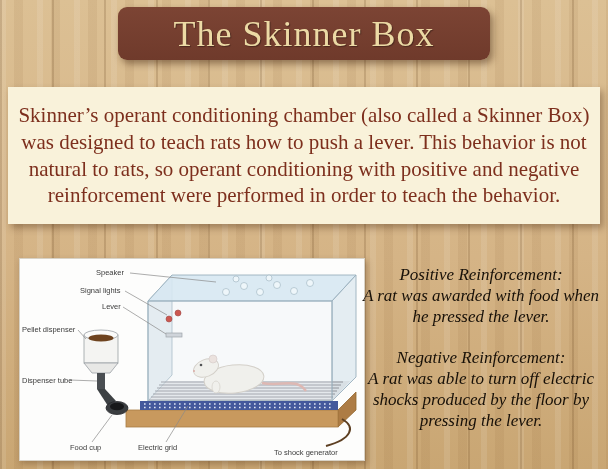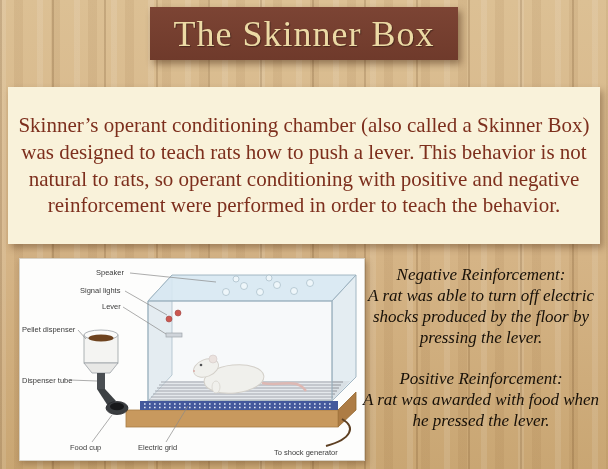--- a/index.html
+++ b/index.html
@@ -10,32 +10,32 @@
   }
   .slide{
     position:relative;width:608px;height:469px;overflow:hidden;
     background:
       repeating-linear-gradient(90deg, rgba(90,55,20,.18) 0 2px, rgba(0,0,0,0) 2px 52px),
       repeating-linear-gradient(90deg, rgba(255,255,255,.10) 0 6px, rgba(0,0,0,0) 6px 14px, rgba(120,75,30,.08) 14px 23px, rgba(0,0,0,0) 23px 37px),
       linear-gradient(180deg, #dcc094 0%, #d5b486 55%, #c9a673 100%);
   }
   .title-banner{
     position:absolute;left:50%;top:7px;transform:translateX(-50%);
-    width:308px;height:53px;
+    width:372px;height:53px;
     background:linear-gradient(180deg, var(--banner_bg,#7c4434), #6f3a2b);
     box-shadow:3px 4px 7px rgba(60,30,10,.45);
-    display:flex;align-items:center;justify-content:center;
+    display:flex;align-items:center;justify-content:center;border-radius:9px;
   }
   .title-banner h1{
     margin:0;font-size:36px;font-weight:normal;letter-spacing:1px;
     color:var(--banner_text,#ecdaa5);
     text-shadow:1px 1px 1px rgba(0,0,0,.35);
   }
   .description-box{
-    position:absolute;left:8px;top:87px;width:592px;height:157px;
+    position:absolute;left:8px;top:87px;width:592px;height:137px;
     background:var(--panel_bg,#f9f2da);
     box-shadow:3px 4px 7px rgba(60,30,10,.35);
     display:flex;align-items:center;justify-content:flex-start;
   }
   .description-box p{
     margin:0;padding:2px 6px;
     font-size:21px;line-height:1.27;text-align:center;
     color:var(--body_text,#7d2f1d);
   }
   .diagram-panel{
@@ -154,22 +154,22 @@
       <text x="2" y="73">Pellet dispenser</text>
       <text x="2" y="124">Dispenser tube</text>
       <text x="50" y="191">Food cup</text>
       <text x="118" y="191">Electric grid</text>
       <text x="254" y="196">To shock generator</text>
     </svg>
   </div>
 
   <div class="notes">
     <p class="note">
+      <span class="note-title">Positive Reinforcement:</span>
+      <span class="note-body">A rat was awarded with food when he pressed the lever.</span>
+    </p>
+    <p class="note">
       <span class="note-title">Negative Reinforcement:</span>
       <span class="note-body">A rat was able to turn off electric shocks produced by the floor by pressing the lever.</span>
-    </p>
-    <p class="note">
-      <span class="note-title">Positive Reinforcement:</span>
-      <span class="note-body">A rat was awarded with food when he pressed the lever.</span>
     </p>
   </div>
 
 </div>
 
 </body></html>

